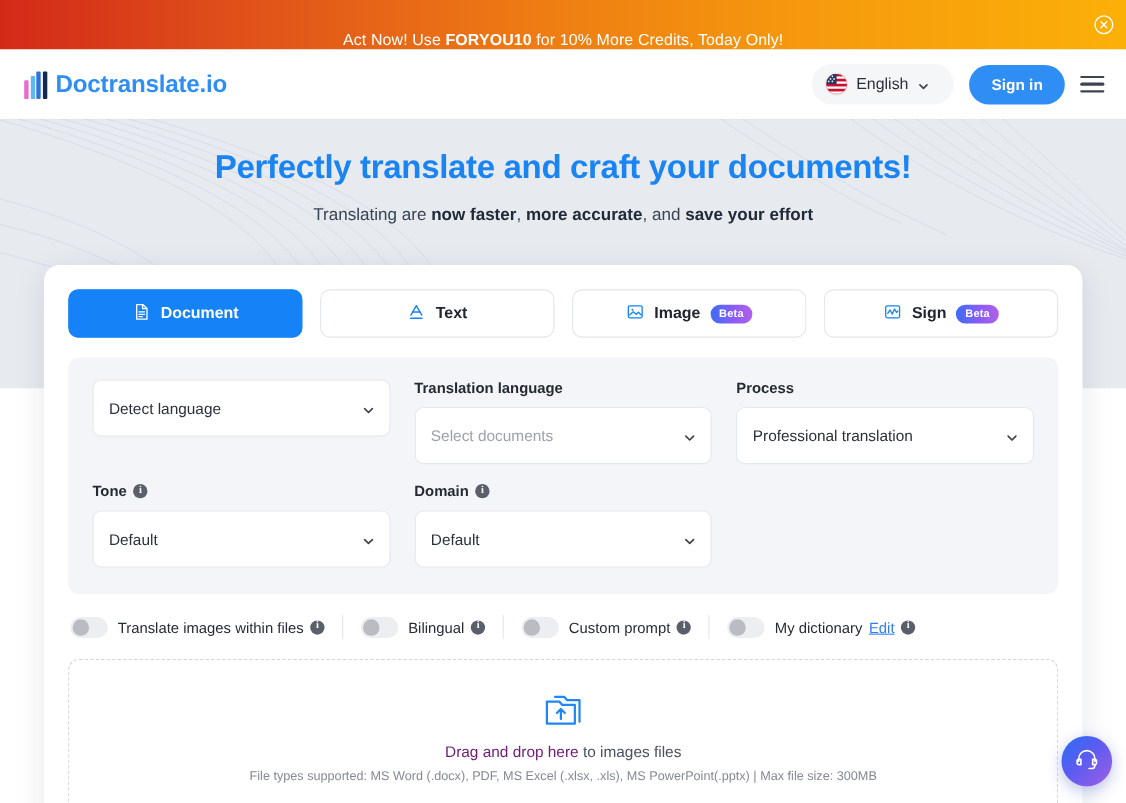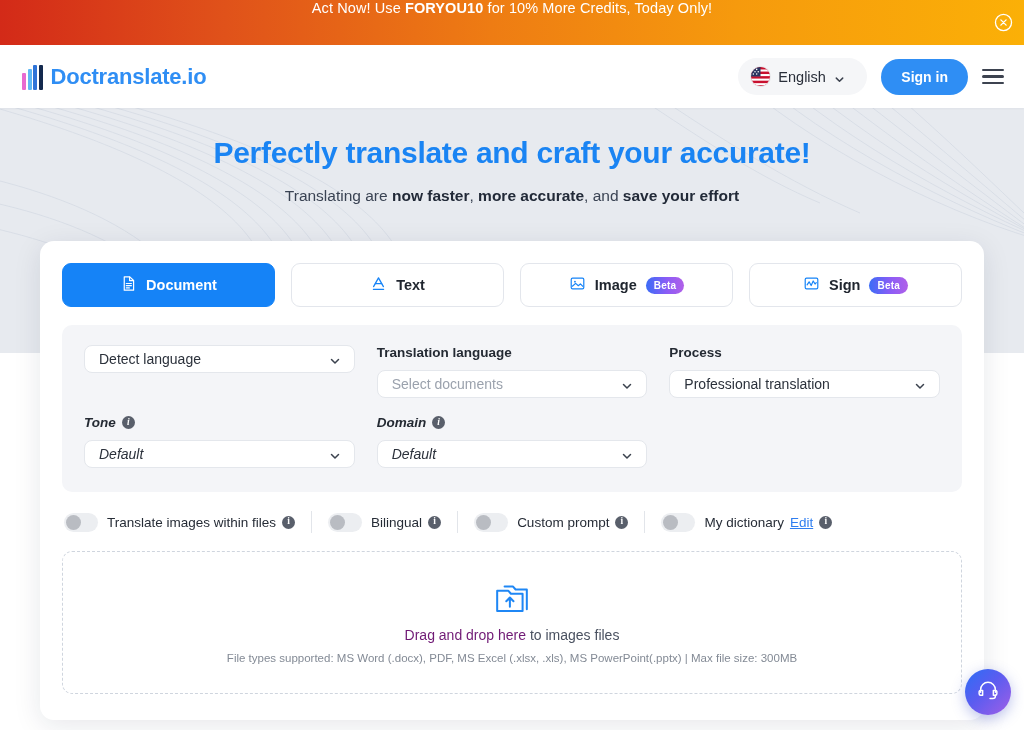--- a/index.html
+++ b/index.html
@@ -9,21 +9,21 @@
     background: #ffffff;
     overflow: hidden;
   }
   #app { position: relative; width: 1024px; height: 730px; overflow: hidden; background:#fff; }
 
   
   .promo {
     position: relative;
     height: 45px;
     background: linear-gradient(90deg, #d32a18 0%, #e0521a 22%, #ee7c13 48%, #f69a0d 72%, #fbb007 100%);
-    display: flex; align-items: flex-start; justify-content: center;
+    display: flex; align-items: flex-end; justify-content: center;
   }
   .promo-text {
     color: #ffffff;
     font-size: 14.5px;
     letter-spacing: .1px;
     white-space: nowrap;
   }
   .promo-text b { font-weight: 700; }
   .promo-close {
     position: absolute; right: 10px; top: 50%; transform: translateY(-50%);
@@ -103,34 +103,34 @@
     background: linear-gradient(90deg, #3b6cf6 0%, #8b5cf6 55%, #b160e8 100%);
     border-radius: 10px; padding: 3px 8px 3px 8px; letter-spacing: .2px;
   }
 
   
   .settings {
     margin-top: 18px; background: #f4f5f8; border-radius: 10px;
     padding: 20px 22px 24px 22px;
   }
   .row { display: flex; gap: 22px; }
-  .row + .row { margin-top: 17px; font-style: italic; }
+  .row + .row { margin-top: 17px; }
   .field { flex: 1; min-width: 0; }
   .field-label {
     font-size: 13.5px; font-weight: 700; color: #242a33;
     display: flex; align-items: center; gap: 6px; margin-bottom: 10px;
   }
   .info-dot {
     width: 13px; height: 13px; border-radius: 50%;
     background: #595f6b; color: #fff; font-size: 9.5px; font-weight: 700;
     display: inline-flex; align-items: center; justify-content: center;
     font-family: "Liberation Serif", serif; line-height: 1; cursor: pointer;
   }
   .select {
-    height: 28px; background: #fff; border: 1px solid #e4e7ec;
+    height: 52px; background: #fff; border: 1px solid #e4e7ec;
     border-radius: 8px; display: flex; align-items: center;
     justify-content: space-between; padding: 0 14px; cursor: pointer;
     font-size: 14px; color: #2b313b;
   }
   .select.placeholder { color: #9ba2ad; }
 
   
   .toggles {
     display: flex; align-items: center; margin-top: 19px; padding-left: 2px;
   }
@@ -255,21 +255,21 @@
         <path d="M820,-10 C910,60 1020,120 1095,158"></path>
         <path d="M840,-10 C930,60 1030,125 1100,166"></path>
         <path d="M860,-10 C950,60 1040,130 1105,174"></path>
         <path d="M880,-10 C965,60 1050,135 1110,182"></path>
         <path d="M900,-10 C980,60 1058,140 1115,190"></path>
         <path d="M640,-10 C700,30 760,70 820,95"></path>
         <path d="M660,-10 C720,30 790,75 860,105"></path>
       </g>
     </svg>
     <div class="hero-inner">
-      <div class="hero-title">Perfectly translate and craft your accurate!</div>
+      <div class="hero-title">Perfectly translate and craft your documents!</div>
       <div class="hero-sub">
         <span>Translating are </span><b>now faster</b><span>, </span><b>more accurate</b><span>, and </span><b>save your effort</b>
       </div>
     </div>
   </div>
 
   <div class="card">
 
     <div class="tabs">
 

